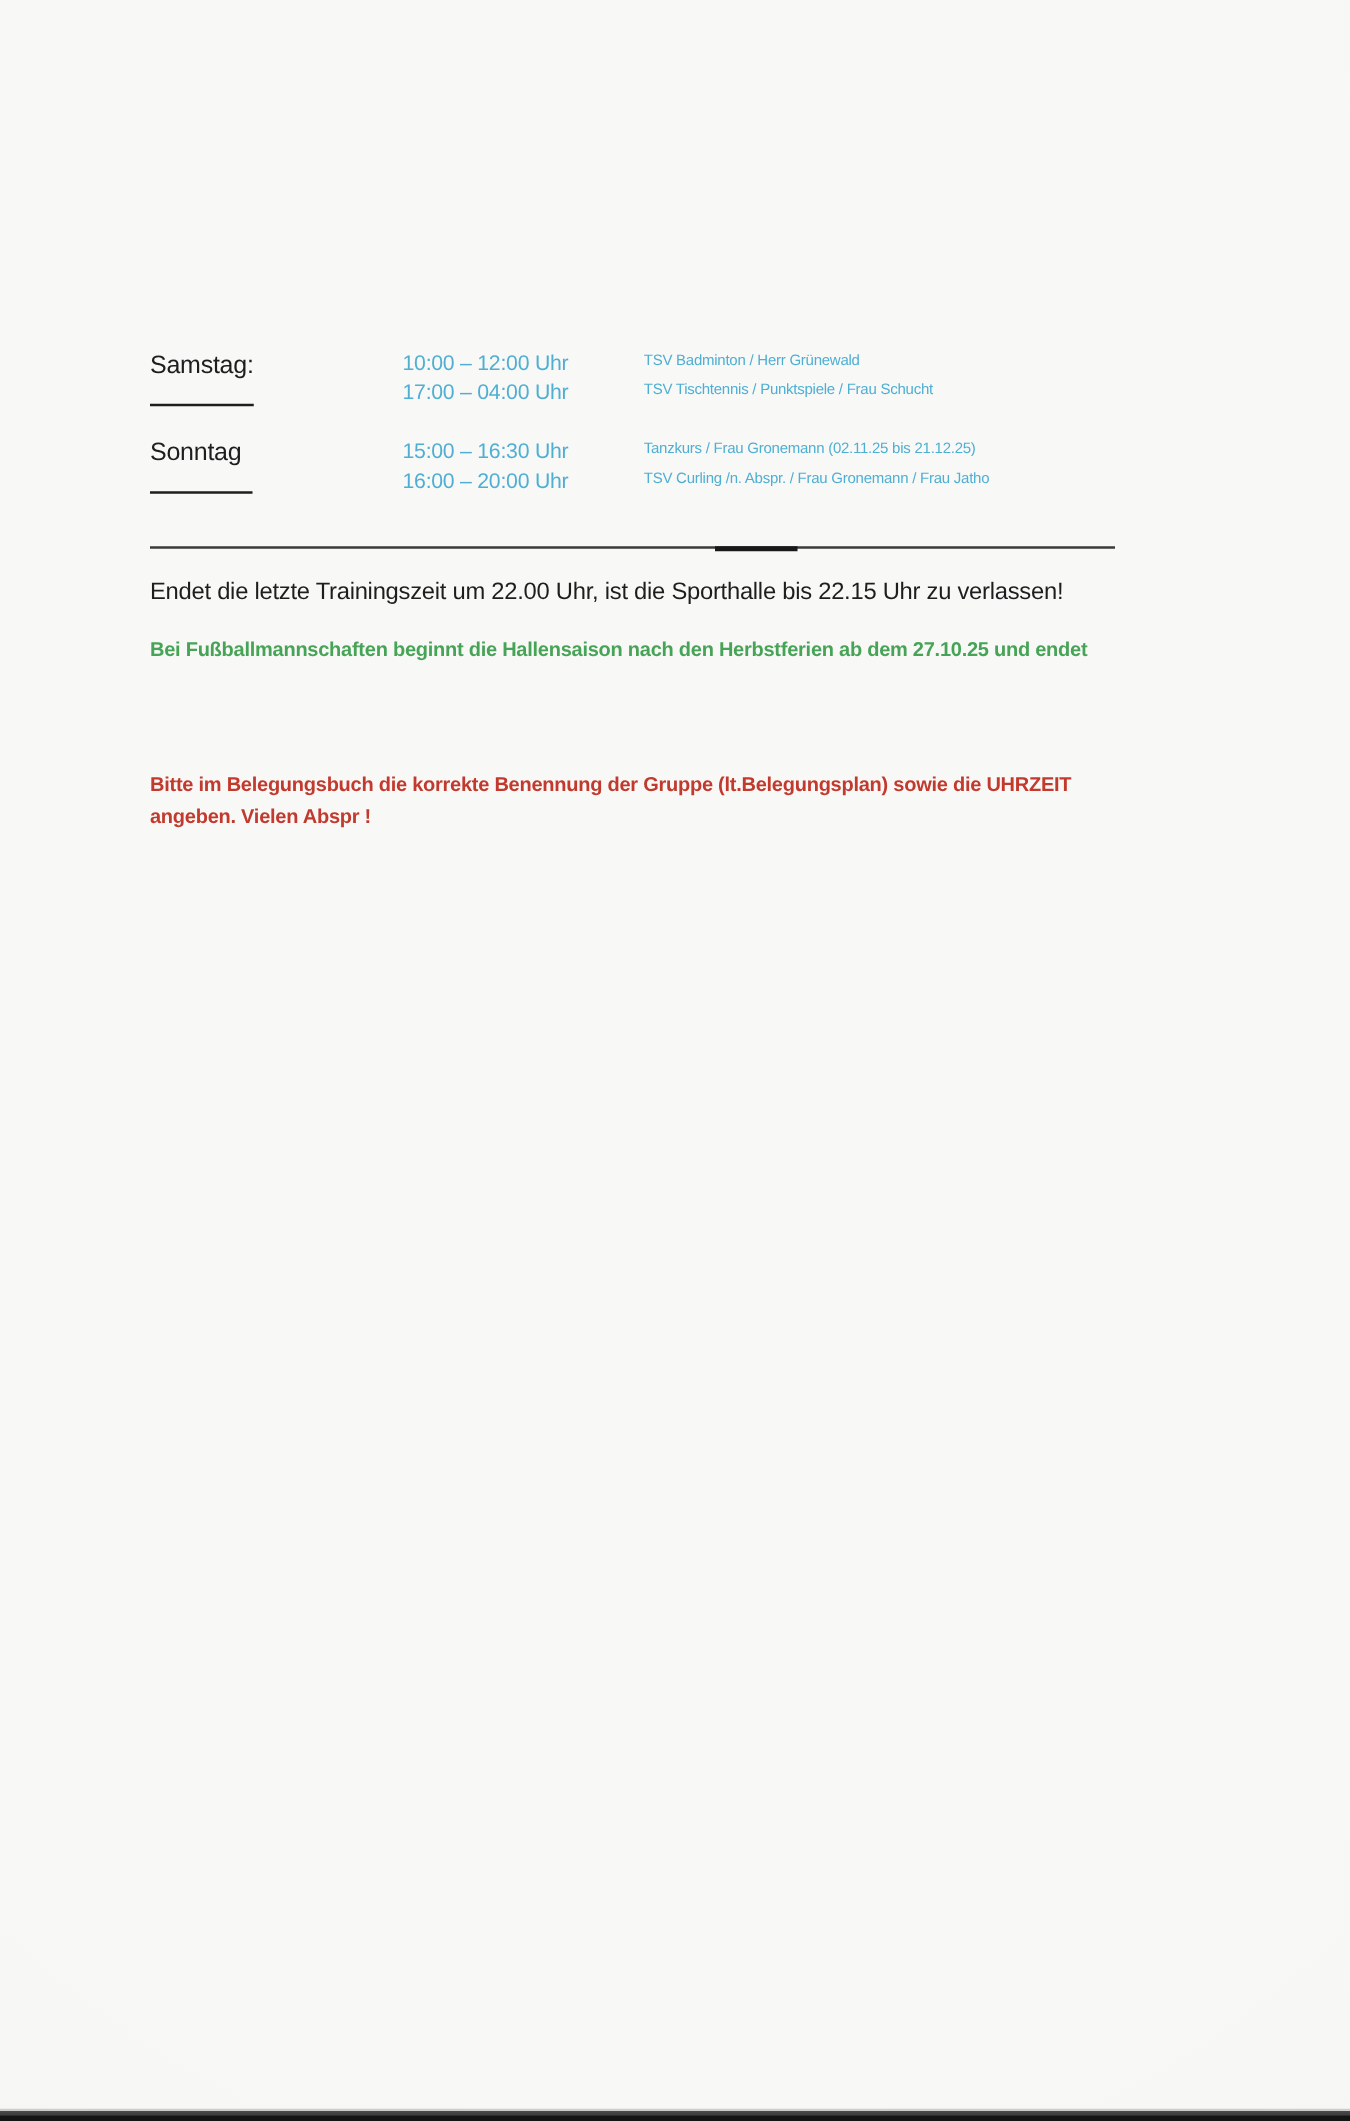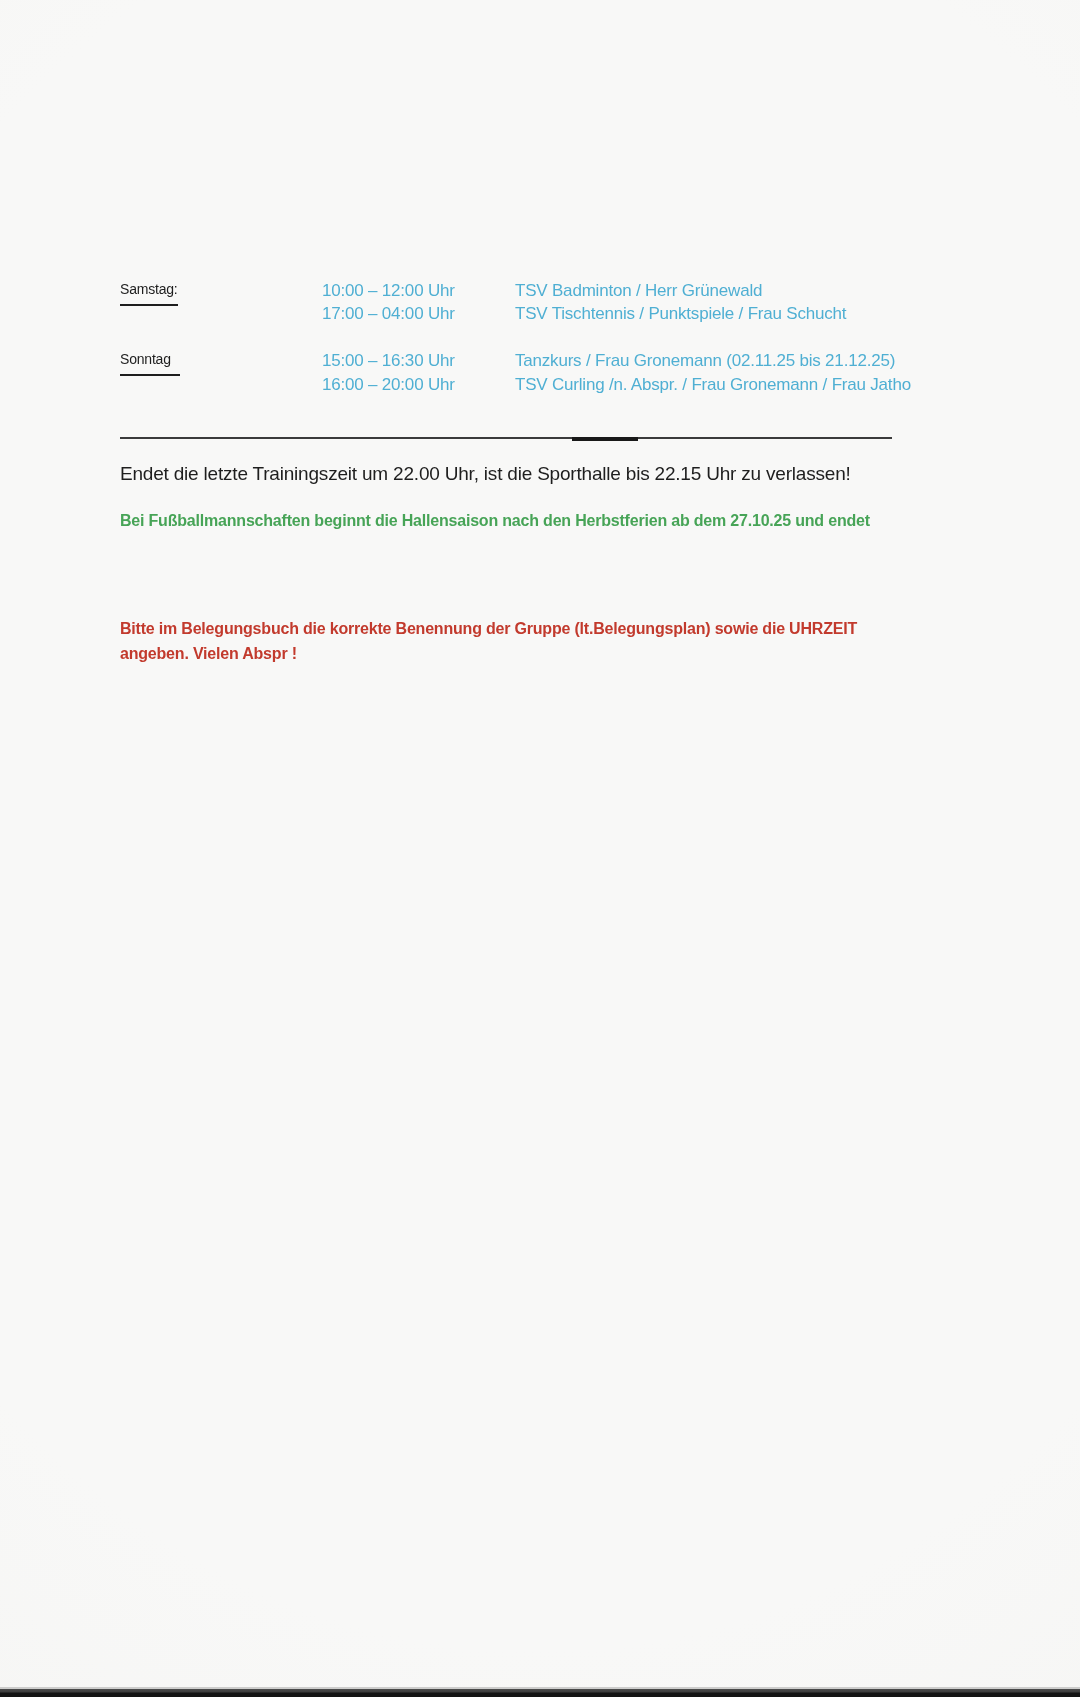--- a/index.html
+++ b/index.html
@@ -18,32 +18,32 @@
 
   
   .schedule { position: absolute; left: 120px; top: 281px; width: 840px; }
   .sched-row { position: absolute; left: 0; height: 22px; white-space: nowrap; }
   .row-0 { top: 0px; }
   .row-1 { top: 23px; }
   .row-2 { top: 70px; }
   .row-3 { top: 94px; }
   .day {
     position: absolute; left: 0; top: 0;
-    font-size: 14px; color: var(--day-text, #1e1e1e);
+    font-size: 20px; color: var(--day-text, #1e1e1e);
     border-bottom: 2px solid var(--day-text, #1e1e1e);
-    padding-bottom: 7px; letter-spacing: -0.2px;
+    padding-bottom: 19px; letter-spacing: -0.2px;
   }
   .day.extended { padding-right: 9px; }
   .time {
     position: absolute; left: 202px; top: 0;
     font-size: 17px; color: var(--schedule-text, #4fafd3); letter-spacing: -0.2px; text-align: center;
   }
   .activity {
     position: absolute; left: 395px; top: 0;
-    font-size: 17px; color: var(--schedule-text, #4fafd3); letter-spacing: -0.2px;
+    font-size: 12px; color: var(--schedule-text, #4fafd3); letter-spacing: -0.2px;
   }
 
   
   .divider {
     position: absolute; left: 120px; top: 437px;
     width: 772px; height: 2px;
     background: var(--divider, #3b3b3b);
   }
   .divider-bold {
     position: absolute; left: 572px; top: 437px;

